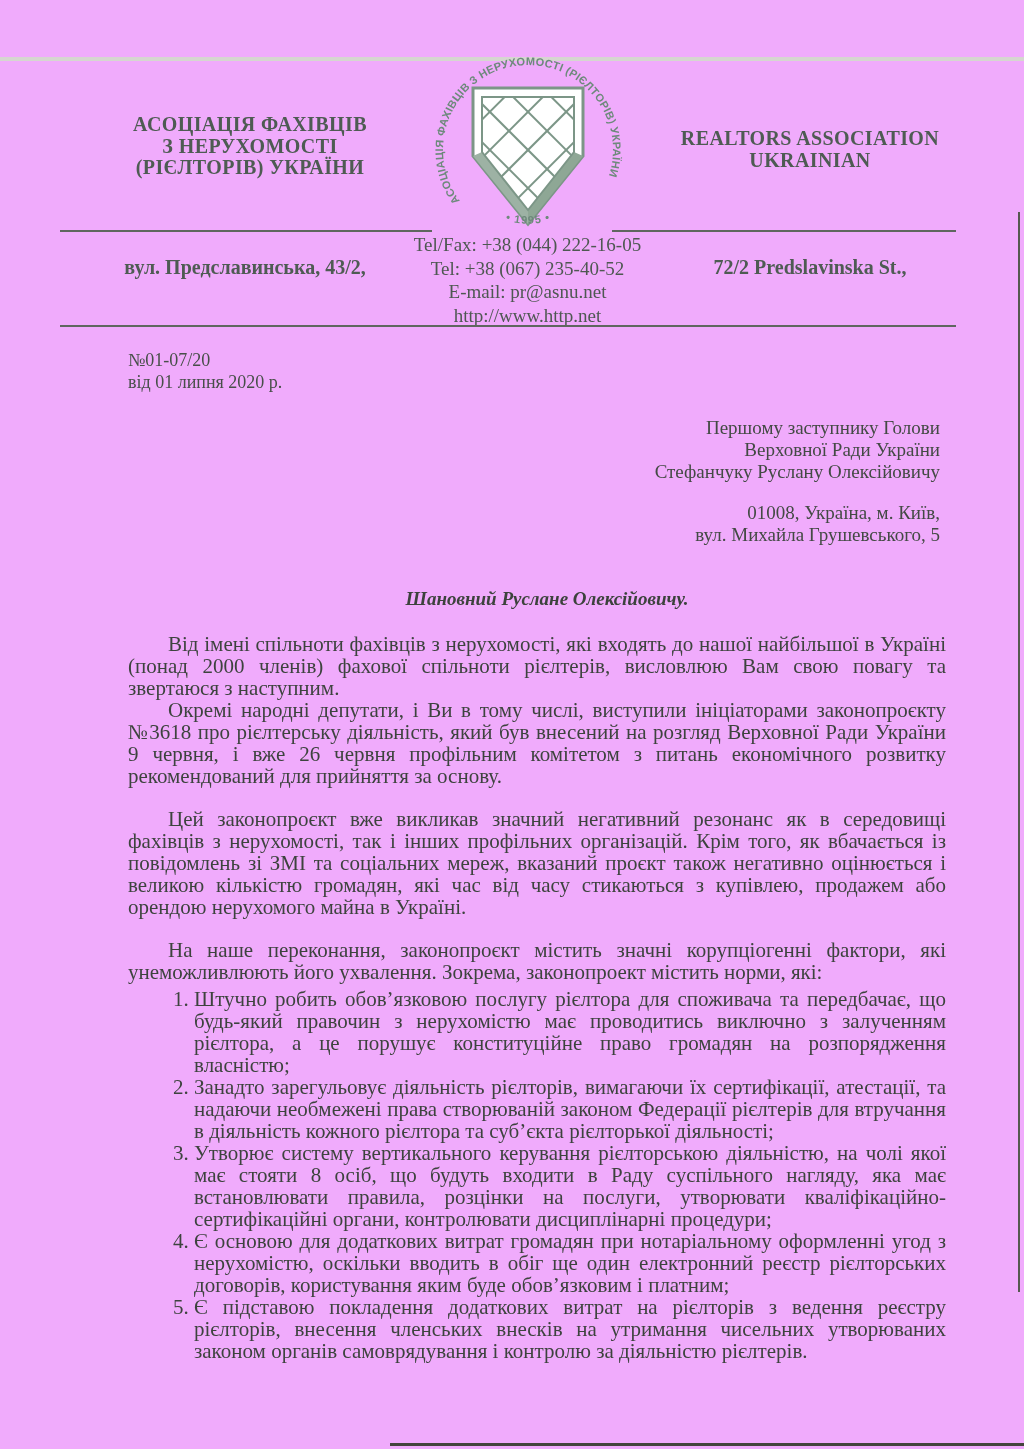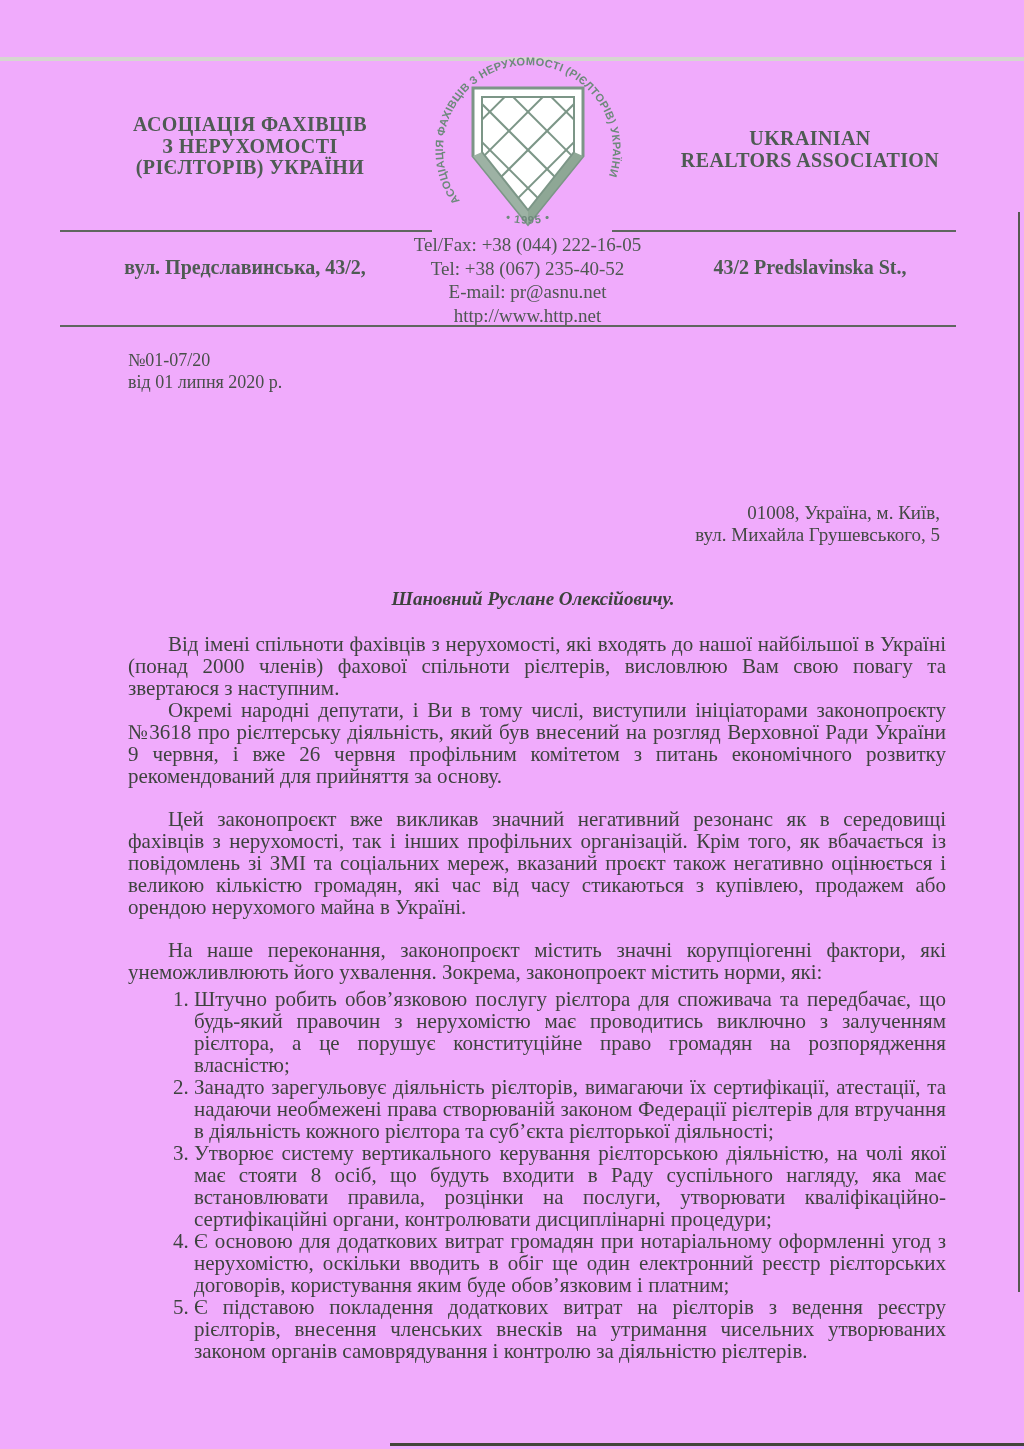--- a/index.html
+++ b/index.html
@@ -16,21 +16,21 @@
   .rule{background:#5f665f;height:2px;}
   .rule-left{left:60px;top:230px;width:372px;}
   .rule-right{left:612px;top:230px;width:344px;}
   .rule-full{left:60px;top:325px;width:896px;}
   .addr-ua{left:80px;top:256px;width:330px;font-size:20px;line-height:23px;}
   .contacts{left:390px;top:233px;width:275px;font-size:19px;line-height:23.5px;color:#4e5852;}
   .addr-en{left:660px;top:256px;width:300px;font-size:20px;line-height:23px;}
   .ref{left:128px;top:350px;font-size:18px;line-height:21.5px;color:#474f49;}
   .recipient{left:500px;top:417px;width:440px;font-size:19px;line-height:22px;color:#434a44;}
   .recipient-addr{left:500px;top:502px;width:440px;font-size:19px;line-height:22px;color:#434a44;}
-  .salutation{left:124px;top:588px;width:818px;font-size:19px;font-weight:bold;font-style:italic;color:#3c423c;}
+  .salutation{left:138px;top:588px;width:818px;font-size:19px;font-weight:bold;font-style:italic;color:#3c423c;}
   .body-text{left:128px;top:633px;width:818px;font-size:21px;line-height:22px;text-align:justify;}
   .body-text p{margin:0;text-indent:40px;}
   .body-text p.gap{margin-top:21px;}
   .body-text ol{margin:5px 0 0 0;padding-left:66px;}
   .body-text li{text-align:justify;}
   .artifact-top{left:0;top:57px;width:1024px;height:4px;background:#d6d6d0;}
   .artifact-right{left:1018px;top:212px;width:2px;height:1080px;background:#55584f;}
   .artifact-bottom{left:390px;top:1443px;width:634px;height:3px;background:#43443c;}
 </style>
 </head>
@@ -83,49 +83,54 @@
       <text font-family="Liberation Sans, sans-serif" font-size="11" letter-spacing="0.3" fill="#6d897b" font-weight="bold">
         <textPath href="#ringPath">АСОЦІАЦІЯ ФАХІВЦІВ З НЕРУХОМОСТІ (РІЄЛТОРІВ) УКРАЇНИ</textPath>
       </text>
       <text font-family="Liberation Sans, sans-serif" font-size="11" letter-spacing="1" fill="#6d897b" font-weight="bold" text-anchor="middle">
         <textPath href="#yearPath" startOffset="50%">• 1995 •</textPath>
       </text>
     </svg>
   </div>
 
   <div class="abs org-en center bold hdr">
+    <div>REALTORS ASSOCIATION</div>
     <div>UKRAINIAN</div>
-    <div>REALTORS ASSOCIATION</div>
   </div>
 
   <div class="abs rule rule-left"></div>
   <div class="abs rule rule-right"></div>
 
   <div class="abs addr-ua center bold hdr">
     <div>вул. Предславинська, 43/2,</div>
   </div>
 
   <div class="abs contacts center">
     <div>Tel/Fax: +38 (044) 222-16-05</div>
     <div>Tel: +38 (067) 235-40-52</div>
     <div>E-mail: pr@asnu.net</div>
     <div>http://www.http.net</div>
   </div>
 
   <div class="abs addr-en center bold hdr">
-    <div>43/2 Predslavinska St.,</div>
+    <div>72/2 Predslavinska St.,</div>
   </div>
 
   <div class="abs rule rule-full"></div>
 
   <div class="abs ref">
     <div>№01-07/20</div>
     <div>від 01 липня 2020 р.</div>
   </div>
 
+  <div class="abs recipient right">
+    <div>Першому заступнику Голови</div>
+    <div>Верховної Ради України</div>
+    <div>Стефанчуку Руслану Олексійовичу</div>
+  </div>
 
   <div class="abs recipient-addr right">
     <div>01008, Україна, м. Київ,</div>
     <div>вул. Михайла Грушевського, 5</div>
   </div>
 
   <div class="abs salutation center">Шановний Руслане Олексійовичу.</div>
 
   <div class="abs body-text">
     <p>Від імені спільноти фахівців з нерухомості, які входять до нашої найбільшої в Україні (понад 2000 членів) фахової спільноти рієлтерів, висловлюю Вам свою повагу та звертаюся з наступним.</p>

